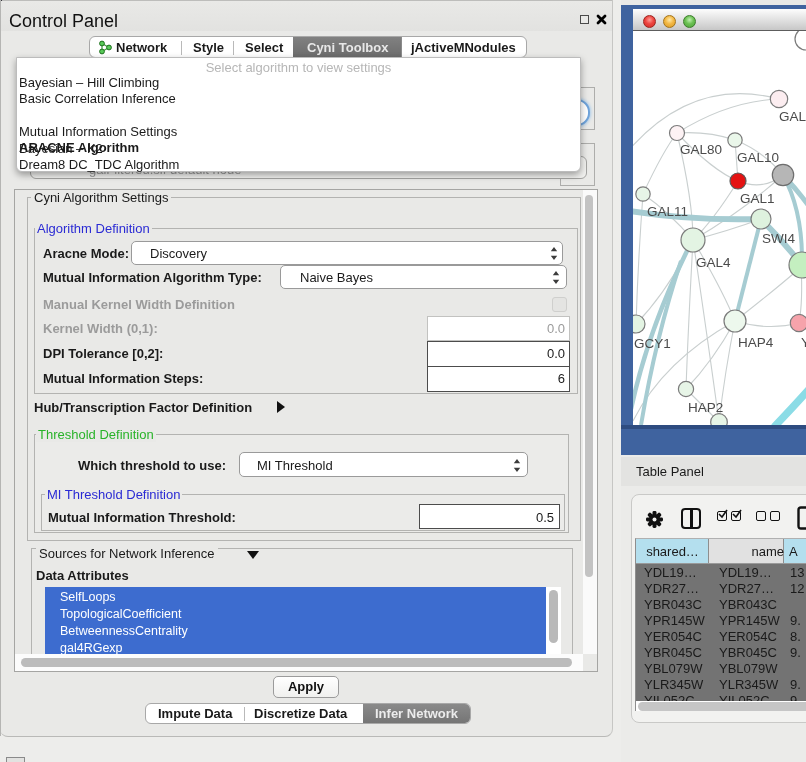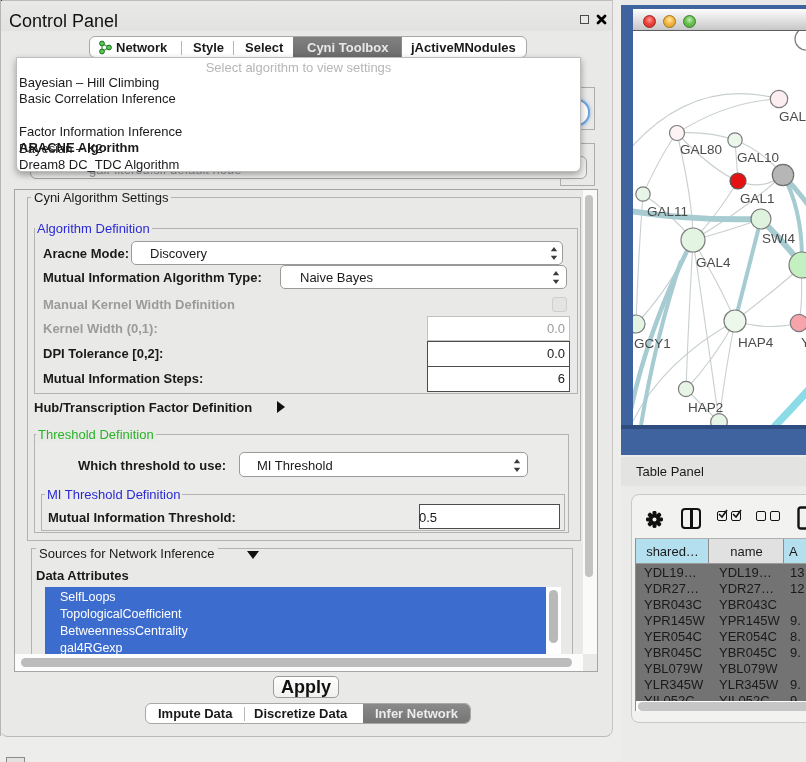--- a/index.html
+++ b/index.html
@@ -57,21 +57,21 @@
 
   <div class="abs" style="left:30px;top:156px;width:557px;height:23px;border:1px solid #a3a3a1;border-radius:6px;background:#f1f1ef;box-sizing:border-box;overflow:hidden;">
      <div class="lbl" style="left:58px;top:5px;color:#9a9a9a;">galFiltered.sif default node</div>
   </div>
 
   <div class="abs" style="left:16px;top:57px;width:565px;height:115px;background:#fff;border:1px solid #bcbcbc;border-radius:0 0 6px 6px;box-sizing:border-box;box-shadow:0 3px 7px rgba(0,0,0,0.35);">
     <div class="lbl" style="left:0;top:2px;width:563px;text-align:center;color:#b6b6b6;">Select algorithm to view settings</div>
     <div class="lbl" style="left:2px;top:17px;">Bayesian – Hill Climbing</div>
     <div class="lbl" style="left:2px;top:33px;">Basic Correlation Inference</div>
     <div class="lbl b" style="left:2px;top:50px;margin-top:32px;">ARACNE Algorithm</div>
-    <div class="lbl" style="left:2px;top:66px;">Factor Information Inference</div>
+    <div class="lbl" style="left:2px;top:66px;">Mutual Information Settings</div>
     <div class="lbl" style="left:2px;top:83px;">Bayesian – K2</div>
     <div class="lbl" style="left:2px;top:99px;">Dream8 DC_TDC Algorithm</div>
   </div>
 
   <div class="abs" style="left:14px;top:189px;width:584px;height:483px;border:1px solid #a5a5a3;box-sizing:border-box;"></div>
 
   <div class="abs" style="left:583px;top:190px;width:14px;height:464px;background:#fafafa;"></div>
   <div class="abs" style="left:585px;top:195px;width:8px;height:382px;background:#c3c3c3;border-radius:4px;"></div>
 
   <div class="abs" style="left:15px;top:654px;width:568px;height:17px;background:#fcfcfc;"></div>
@@ -125,39 +125,39 @@
   <div class="lbl" style="left:257px;top:458px;">MI Threshold</div>
   <svg class="abs" style="left:513px;top:458px;" width="8" height="15">
       <path d="M4,1 L7.2,5.2 L0.8,5.2 Z M4,14 L7.2,9.8 L0.8,9.8 Z" fill="#3c3c3c"></path>
     </svg>
 
   <div class="abs" style="left:41px;top:494px;width:524px;height:37px;border:1px solid #b3b3b1;box-sizing:border-box;"></div>
   <div class="lbl" style="left:45px;top:487px;background:#ebebe9;padding:0 2px;color:#2a2ad4;">MI Threshold Definition</div>
 
   <div class="lbl b" style="left:48px;top:510px;">Mutual Information Threshold:</div>
   <div class="field" style="left:419px;top:504px;width:141px;height:25px;border:1.5px solid #4c4c4c;"></div>
-  <div class="lbl" style="left:419px;top:510px;width:135px;">0.5</div>
+  <div class="lbl" style="left:419px;top:510px;width:135px;text-align:right;">0.5</div>
 
   <div class="abs" style="left:31px;top:548px;width:542px;height:106px;border:1px solid #b3b3b1;border-bottom:none;box-sizing:border-box;"></div>
   <div class="lbl" style="left:36px;top:546px;background:#e9e9e7;padding:0 3px;">Sources for Network Inference</div>
   <svg class="abs" style="left:246px;top:549px;" width="15" height="12">
       <path d="M1,2 L13,2 L7,10 Z" fill="#111"></path>
     </svg>
   <div class="lbl b" style="left:36px;top:568px;">Data Attributes</div>
 
   <div class="abs" style="left:45px;top:587px;width:516px;height:67px;background:#fff;"></div>
   <div class="abs" style="left:45px;top:587px;width:501px;height:67px;background:#3d6ccf;"></div>
   <div class="abs" style="left:549px;top:590px;width:9px;height:53px;background:#b9b9b9;border-radius:4.5px;"></div>
   <div class="lbl" style="left:60px;top:590px;color:#fff;font-size:12.5px;">SelfLoops</div>
   <div class="lbl" style="left:60px;top:607px;color:#fff;font-size:12.5px;">TopologicalCoefficient</div>
   <div class="lbl" style="left:60px;top:624px;color:#fff;font-size:12.5px;">BetweennessCentrality</div>
   <div class="lbl" style="left:60px;top:641px;color:#fff;font-size:12.5px;">gal4RGexp</div>
 
   <div class="abs" style="left:273px;top:676px;width:66px;height:22px;background:linear-gradient(#fff,#f0f0ee);border:1px solid #9b9b9b;border-radius:5px;box-sizing:border-box;text-align:center;">
-     <div style="font-size:18px;font-weight:600;color:#111;line-height:20px;">Apply</div>
+     <div style="font-size:13px;font-weight:600;color:#111;line-height:20px;">Apply</div>
   </div>
 
   <div class="abs" style="left:145px;top:703px;width:326px;height:21px;background:#fff;border:1px solid #a8a8a8;border-radius:6px;box-sizing:border-box;overflow:hidden;">
     <div class="abs" style="left:217px;top:0;width:109px;height:21px;background:linear-gradient(#8a8a8a,#737373);"></div>
     <div class="abs" style="left:98px;top:3px;width:1px;height:14px;background:#b9b9b9;"></div>
   </div>
   <div class="lbl" style="left:158px;top:706px;font-weight:600;">Impute Data</div>
   <div class="lbl" style="left:254px;top:706px;font-weight:600;">Discretize Data</div>
   <div class="lbl" style="left:375px;top:706px;font-weight:600;color:#ececec;">Infer Network</div>
 </div>
@@ -291,21 +291,21 @@
     <path d="M12,1.5 L12,7.5 L18,7.5" fill="none" stroke="#111" stroke-width="1.8"></path>
   </svg>
 
   <div class="abs" style="left:14px;top:83px;width:171px;height:173px;background:#737373;border-left:1px solid #8e8e8e;border-top:1px solid #b0b0b0;box-sizing:border-box;overflow:hidden;">
 
     <div class="abs" style="left:0;top:0;width:73px;height:24px;background:#b4dfee;border-right:1px solid #8e8e8e;box-sizing:border-box;"></div>
     <div class="abs" style="left:73px;top:0;width:75px;height:24px;background:#e1e1e1;border-right:1px solid #8e8e8e;box-sizing:border-box;"></div>
     <div class="abs" style="left:148px;top:0;width:23px;height:24px;background:#b4dfee;"></div>
     <div class="abs" style="left:0;top:24px;width:171px;height:1px;background:#9a9a9a;"></div>
     <div class="lbl" style="left:0px;top:5px;width:73px;text-align:center;">shared…</div>
-    <div class="lbl" style="left:73px;top:5px;width:75px;text-align:center;">name</div>
+    <div class="lbl" style="left:73px;top:5px;width:75px;text-align:right;">name</div>
     <div class="lbl" style="left:153px;top:5px;">A</div>
 
     <div class="lbl" style="left:8px;top:26px;">YDL19…</div>
       <div class="lbl" style="left:83px;top:26px;">YDL19…</div>
       <div class="lbl" style="left:154px;top:26px;">13</div>
     <div class="lbl" style="left:8px;top:42px;">YDR27…</div>
       <div class="lbl" style="left:83px;top:42px;">YDR27…</div>
       <div class="lbl" style="left:154px;top:42px;">12</div>
     <div class="lbl" style="left:8px;top:58px;">YBR043C</div>
       <div class="lbl" style="left:83px;top:58px;">YBR043C</div>

